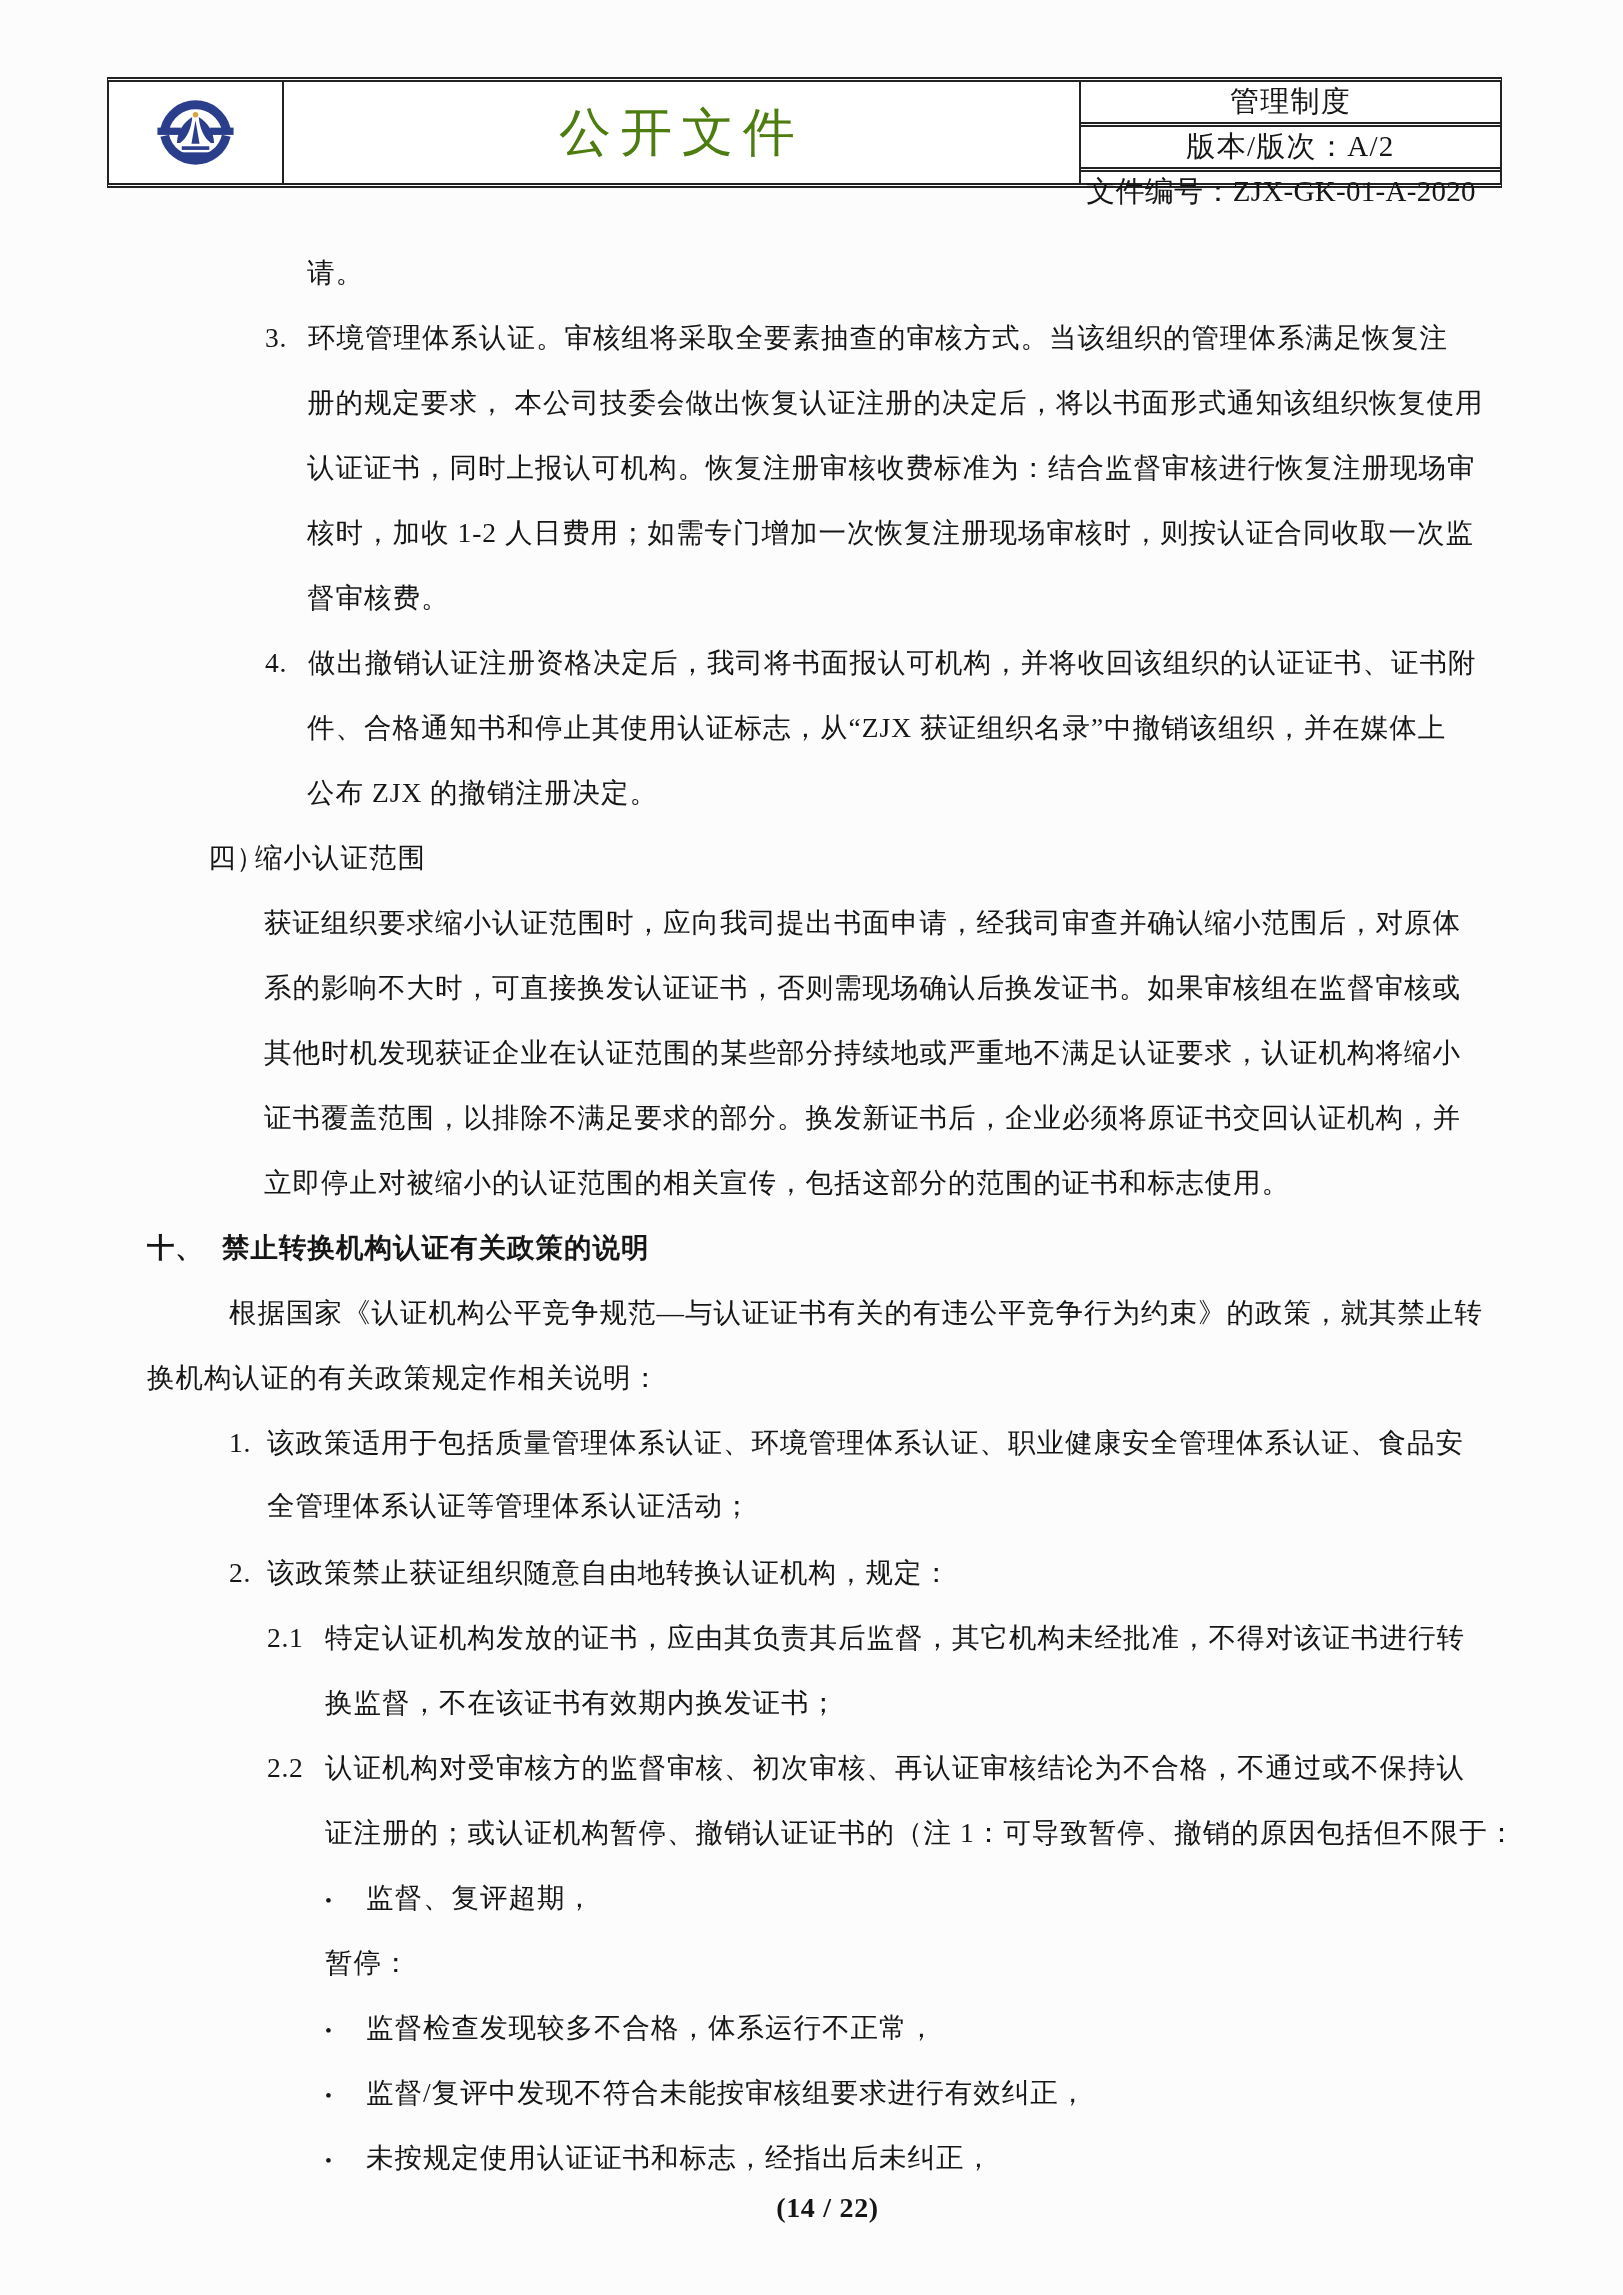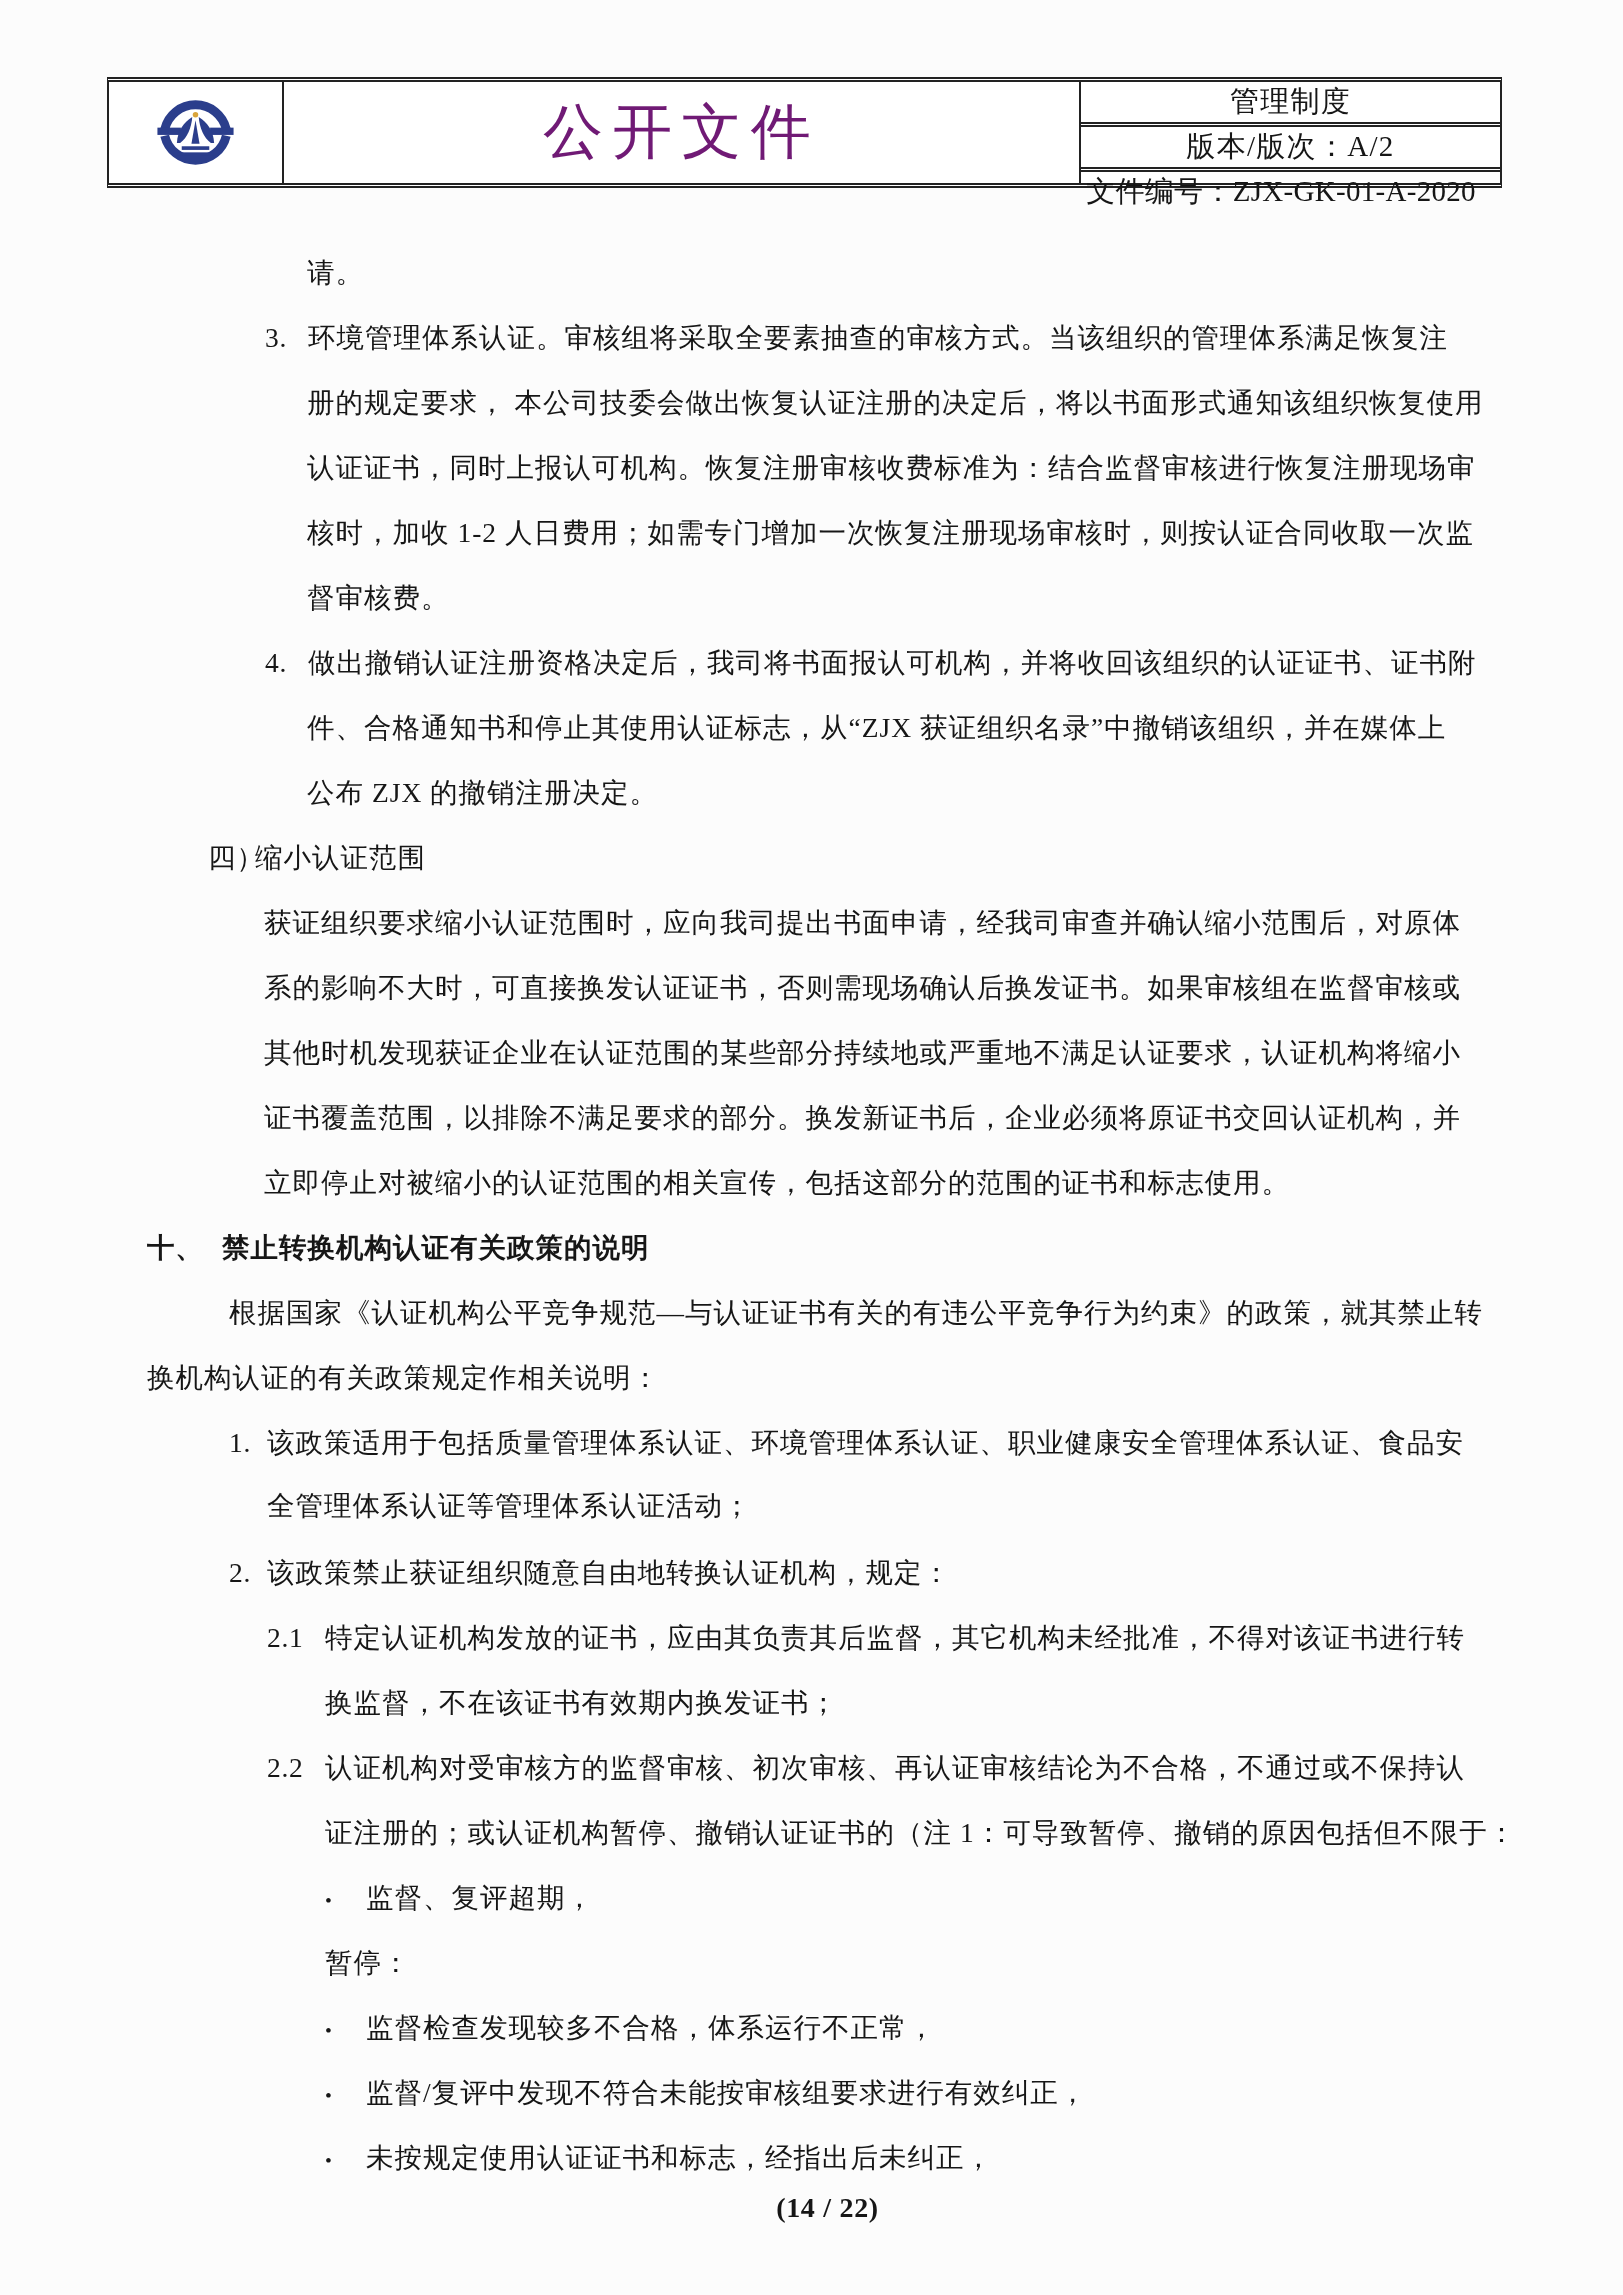--- a/index.html
+++ b/index.html
@@ -25,22 +25,22 @@
   }
   .cell-logo{
     width:175px;box-sizing:border-box;
     border-right:2px solid #222;
     display:flex;align-items:center;justify-content:center;
   }
   .cell-title{
     flex:1;box-sizing:border-box;
     border-right:2px solid #222;
     display:flex;align-items:center;justify-content:center;
-    font-size:60px;letter-spacing:9.2px;
-    color:#701a75;
+    font-size:52px;letter-spacing:9.2px;
+    color:#4d7c0f;
   }
   .cell-meta{
     width:419px;display:flex;flex-direction:column;
   }
   .meta-row{
     flex:1;display:flex;align-items:center;justify-content:center;
     font-size:29px;letter-spacing:1.3px;box-sizing:border-box;
   }
   .meta-row.rule{border-bottom:5.2px double #222;}
   .meta-row.left{justify-content:flex-start;padding-left:5.2px;font-size:29px;letter-spacing:0.3px;}

